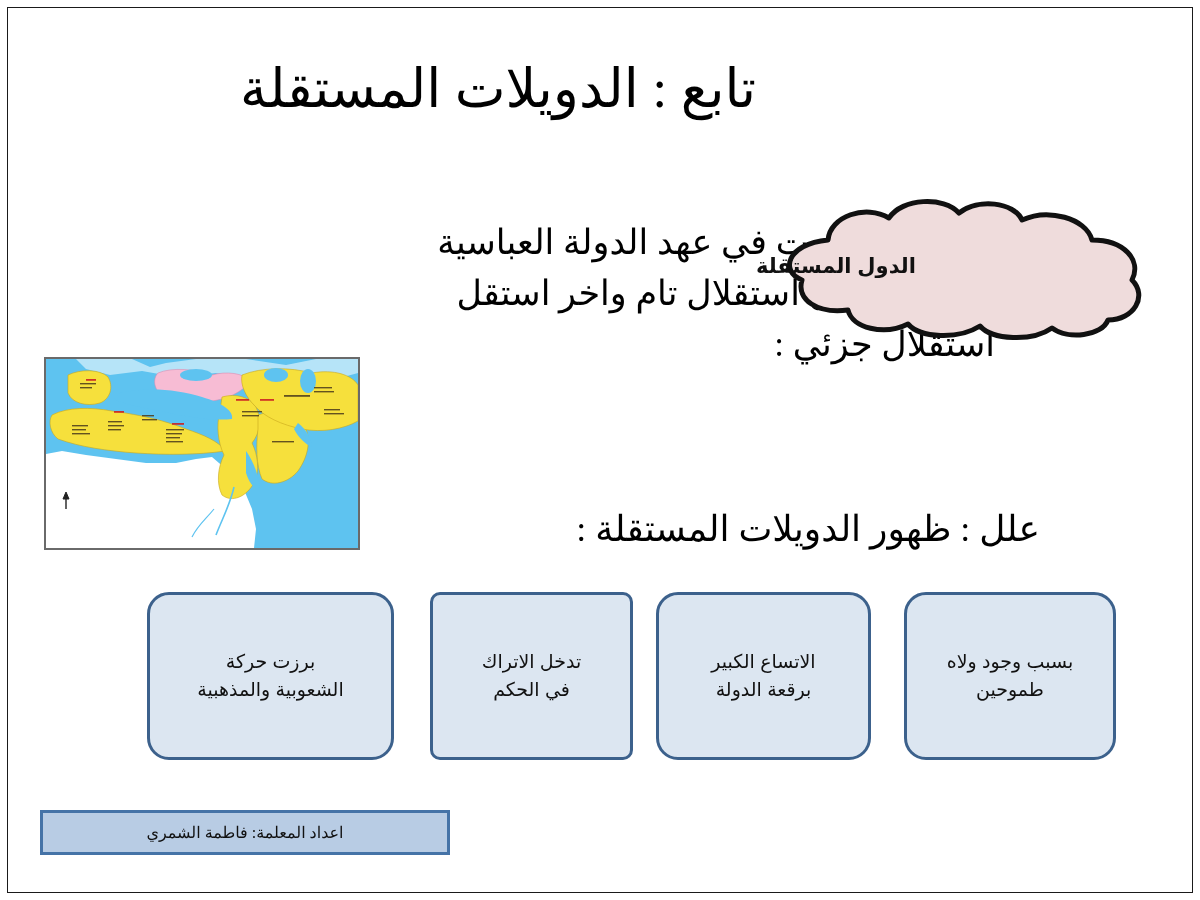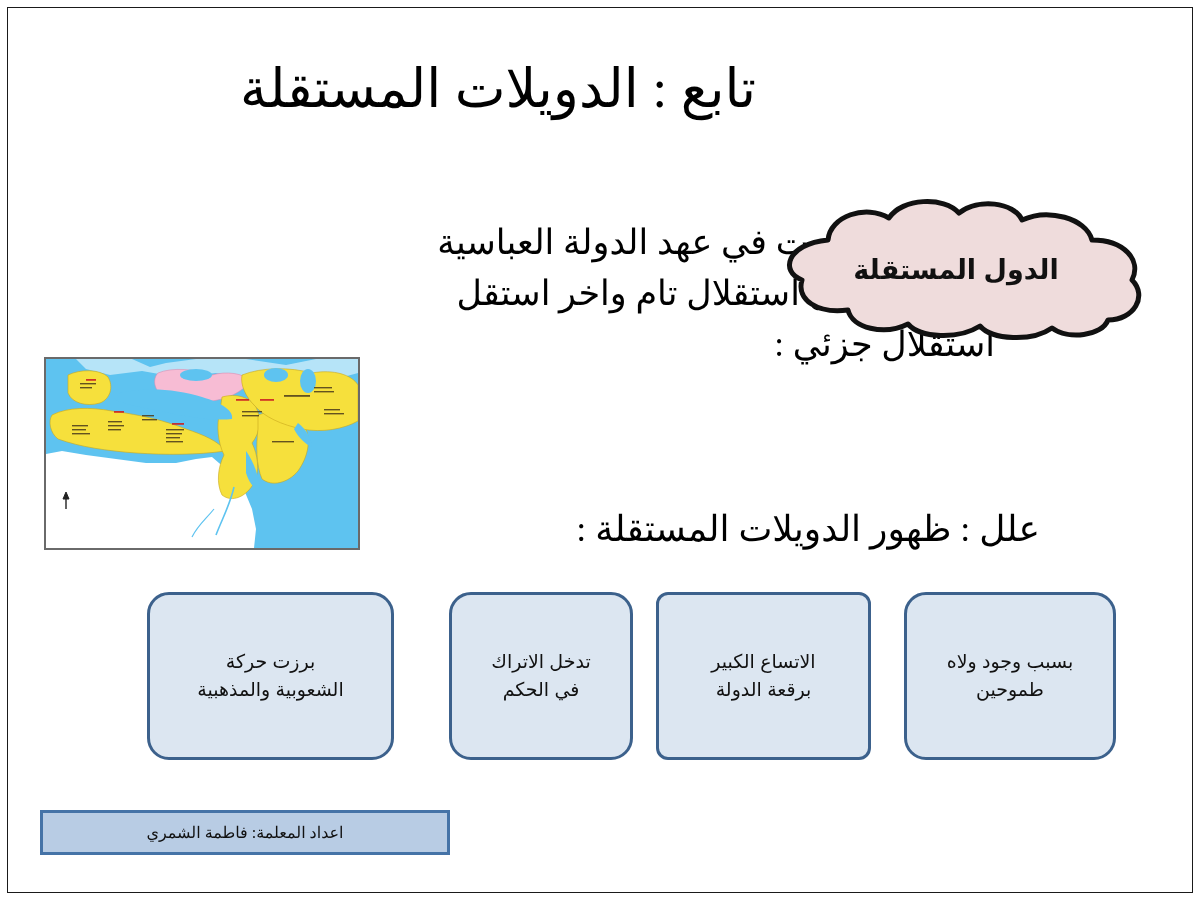--- a/index.html
+++ b/index.html
@@ -68,23 +68,23 @@
     top: 196px;
     width: 400px;
     height: 145px;
   }
   .cloud-wrap svg { display: block; }
   .cloud-label {
     position: absolute;
     left: 0;
     top: 58px;
     width: 400px;
-    text-align: center;
-    direction: rtl;
-    font-size: 27px;
+    text-align: left;
+    direction: rtl;
+    font-size: 21px;
     font-weight: bold;
     color: #111111;
     font-family: "Liberation Sans", "DejaVu Sans", sans-serif;
   }
 
   
   .map {
     position: absolute;
     left: 44px;
     top: 357px;
@@ -136,22 +136,22 @@
   .rbox .rbox-text {
     font-family: "Liberation Sans", "DejaVu Sans", sans-serif;
     font-weight: normal;
     font-size: 19px;
     line-height: 1.45;
     color: #111111;
     white-space: pre-line;
     padding: 0 10px;
   }
   .rbox-0 { right: 0px;   width: 212px; text-align: center; }
-  .rbox-1 { right: 245px; width: 215px; border-radius: 12px; }
-  .rbox-2 { right: 483px; width: 184px; }
+  .rbox-1 { right: 245px; width: 215px; }
+  .rbox-2 { right: 483px; width: 203px; border-radius: 10px; }
   .rbox-3 { right: 722px; width: 247px; }
 
   
   .footer-bar {
     position: absolute;
     left: 40px;
     top: 810px;
     width: 410px;
     height: 45px;
     background: #b8cce4;

